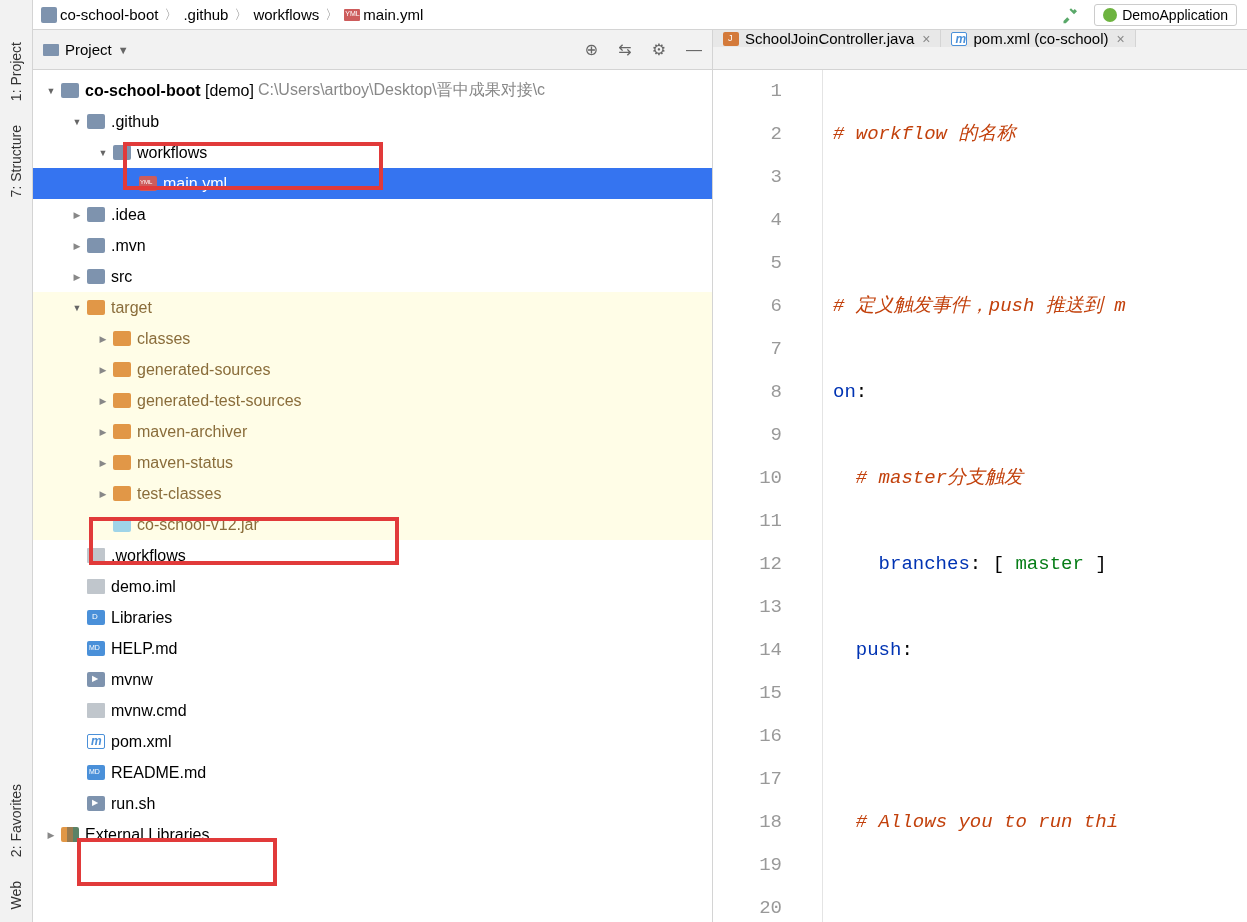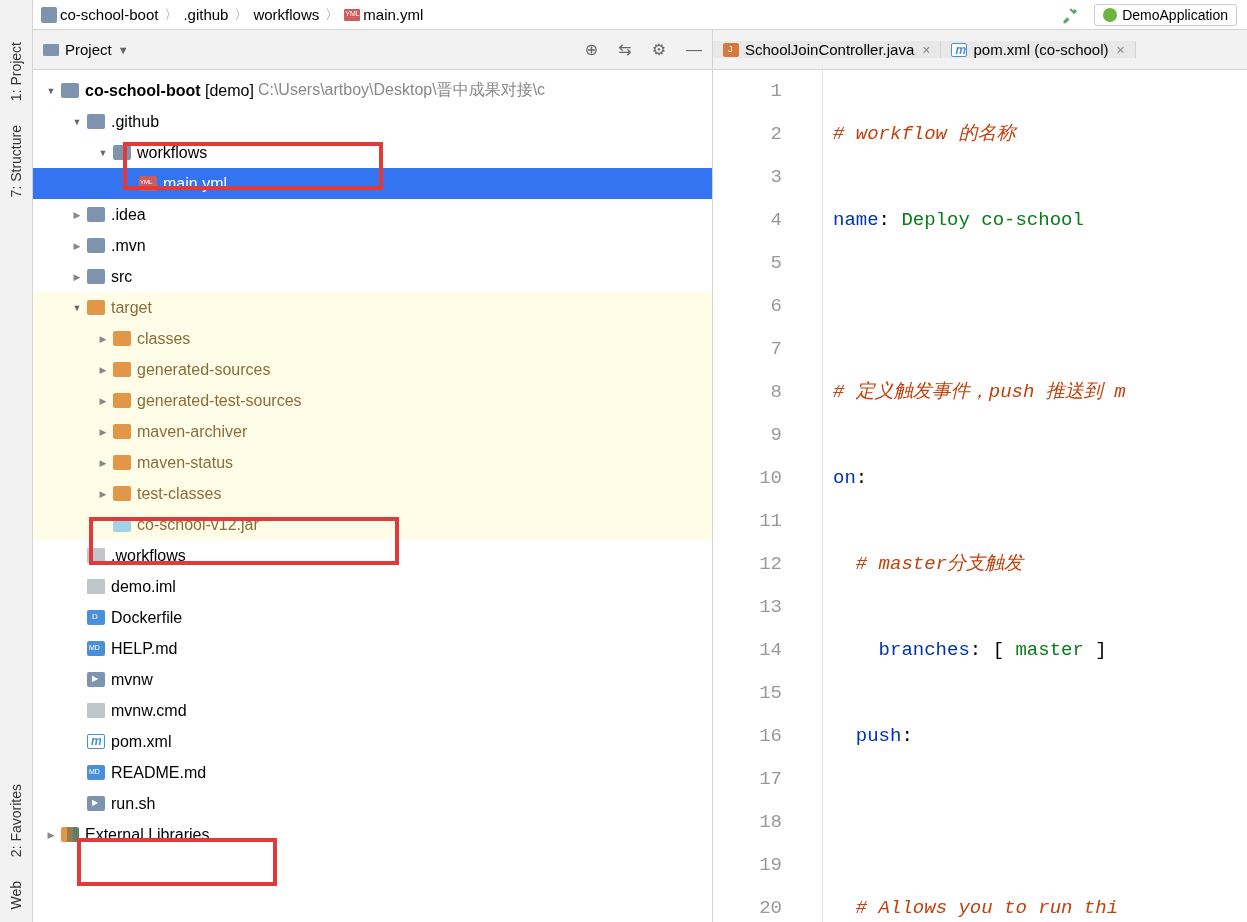--- a/index.html
+++ b/index.html
@@ -156,21 +156,21 @@
       flex: 1;
       display: flex;
       flex-direction: column;
       min-width: 0;
     }
     .editor-tabs {
       height: 40px;
       background: #f2f2f2;
       border-bottom: 1px solid #d4d4d4;
       display: flex;
-      align-items: center;
+      align-items: flex-start;
       overflow: hidden;
     }
     .editor-tab {
       display: flex;
       align-items: center;
       gap: 6px;
       padding: 0 10px;
       border-right: 1px solid #d4d4d4;
       background: #e8e8e8;
       font-size: 15px;
@@ -361,21 +361,21 @@
             <span>.workflows</span>
           </div>
           <div class="tree-node" style="padding-left:36px">
             <span class="arrow none"></span>
             <span class="node-icon file-gray"></span>
             <span>demo.iml</span>
           </div>
           <div class="tree-node" style="padding-left:36px">
             <span class="arrow none"></span>
             <span class="node-icon file-dk"></span>
-            <span>Dockerfile</span>
+            <span>Libraries</span>
           </div>
           <div class="tree-node" style="padding-left:36px">
             <span class="arrow none"></span>
             <span class="node-icon file-md"></span>
             <span>HELP.md</span>
           </div>
           <div class="tree-node" style="padding-left:36px">
             <span class="arrow none"></span>
             <span class="node-icon file-sh"></span>
             <span>mvnw</span>
@@ -445,21 +445,20 @@
           <div class="ln">14</div>
           <div class="ln">15</div>
           <div class="ln">16</div>
           <div class="ln">17</div>
           <div class="ln">18</div>
           <div class="ln">19</div>
           <div class="ln">20</div>
         </div>
         <div class="code-area">
 <div class="code-line"><span class="tok-comment"># workflow 的名称</span></div>
-<div class="code-line"><span class="tok-key">name</span><span class="tok-plain">: </span><span class="tok-str">Deploy co-school</span></div>
 <div class="code-line"></div>
 <div class="code-line"><span class="tok-comment"># 定义触发事件，push 推送到 m</span></div>
 <div class="code-line"><span class="tok-key">on</span><span class="tok-plain">:</span></div>
 <div class="code-line">  <span class="tok-comment"># master分支触发</span></div>
 <div class="code-line">    <span class="tok-key">branches</span><span class="tok-plain">: </span><span class="tok-plain">[ </span><span class="tok-str">master</span><span class="tok-plain"> ]</span></div>
 <div class="code-line">  <span class="tok-key">push</span><span class="tok-plain">:</span></div>
 <div class="code-line"></div>
 <div class="code-line">  <span class="tok-comment"># Allows you to run thi</span></div>
 
 

